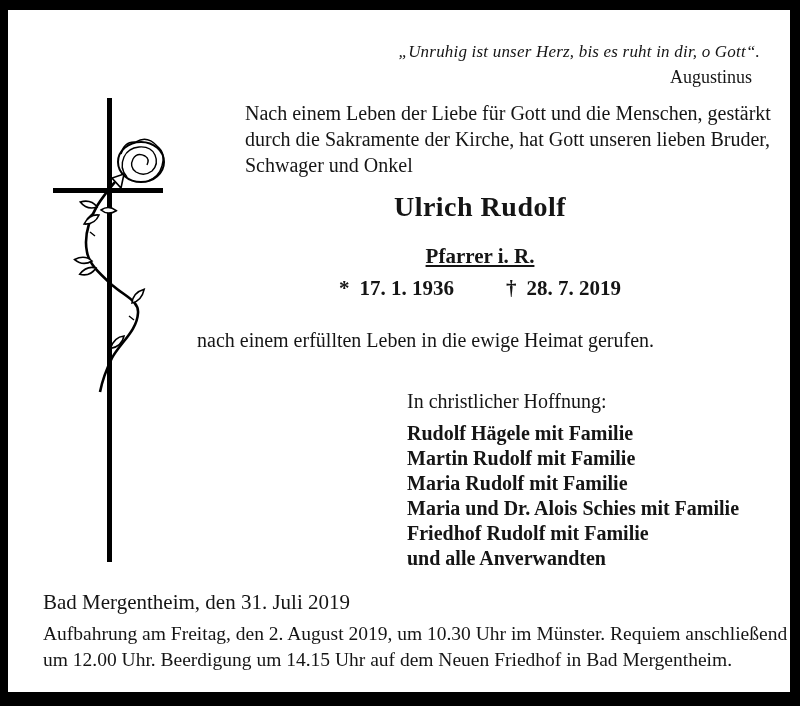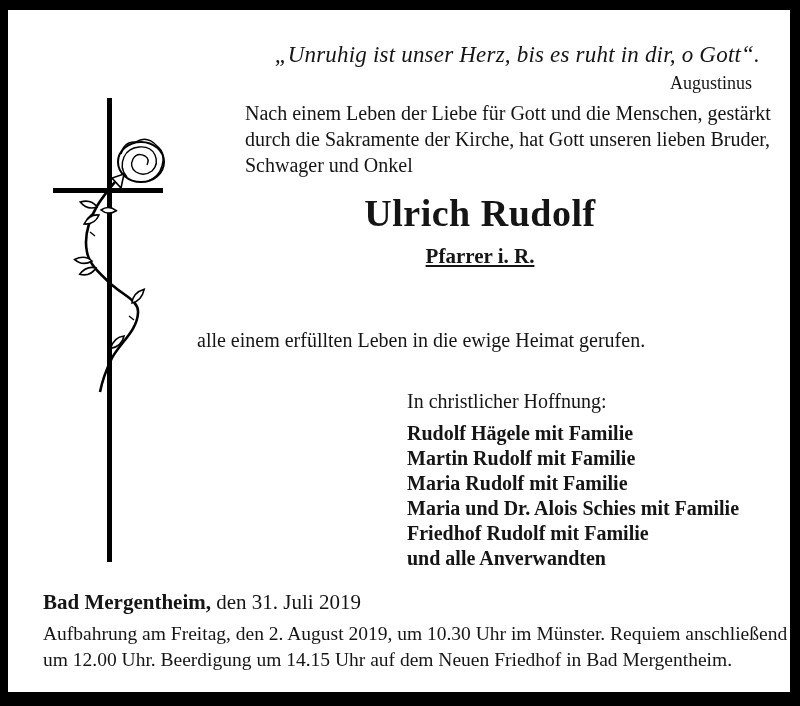--- a/index.html
+++ b/index.html
@@ -18,40 +18,40 @@
   .bar { position: absolute; background: #000000; }
   .bar-top    { left: 0; top: 0;    width: 800px; height: 10px; }
   .bar-left   { left: 0; top: 0;    width: 8px;   height: 706px; }
   .bar-right  { left: 790px; top: 0; width: 10px; height: 706px; }
   .bar-bottom { left: 0; top: 692px; width: 800px; height: 14px; }
 
   .abs { position: absolute; }
   .nowrap { white-space: nowrap; }
 
   .quote-block { top: 42px; right: 40px; text-align: right; }
-  .quote-text  { font-style: italic; font-size: 23px; letter-spacing: 0.2px; }
+  .quote-text  { font-style: italic; font-size: 17px; letter-spacing: 0.2px; }
   .quote-attr  { font-size: 18px; padding-right: 8px; margin-top: 5px; }
 
   .intro { left: 197px; top: 100px; font-size: 20px; line-height: 26px; margin-left: 48px; }
 
   .center-col { left: 197px; width: 566px; text-align: center; }
-  .deceased-name  { top: 191px; font-size: 38px; font-weight: bold; letter-spacing: 0.5px; }
+  .deceased-name  { top: 191px; font-size: 28px; font-weight: bold; letter-spacing: 0.5px; }
   .deceased-title { top: 244px; font-size: 21px; font-weight: bold; text-decoration: underline; }
   .dates { top: 276px; font-size: 21px; font-weight: bold;
            display: flex; justify-content: center; gap: 52px; }
   .date-item { white-space: nowrap; }
   .date-sym { display: inline-block; margin-right: 10px; }
 
   .called { left: 197px; top: 329px; font-size: 20px; }
 
   .hoffnung-heading { left: 407px; top: 390px; font-size: 20px; }
   .mourners { left: 407px; top: 421px; font-size: 20px; font-weight: bold; line-height: 25px; }
 
   .city-line { left: 43px; top: 590px; font-size: 21px; }
-  .city-line .place { font-weight: bold; }
+  .city-line .place { font-weight: normal; }
 
   .funeral { left: 43px; top: 621px; font-size: 19.5px; line-height: 26px; }
 
   .illustration { left: 40px; top: 90px; }
 </style>
 </head>
 <body>
 
 <div class="page">
 
@@ -101,22 +101,30 @@
   </div>
 
   <div class="abs intro">
     <div class="nowrap">Nach einem Leben der Liebe für Gott und die Menschen, gestärkt</div>
     <div class="nowrap">durch die Sakramente der Kirche, hat Gott unseren lieben Bruder,</div>
     <div class="nowrap">Schwager und Onkel</div>
   </div>
 
   <div class="abs center-col deceased-name">Ulrich Rudolf</div>
   <div class="abs center-col deceased-title">Pfarrer i. R.</div>
+  <div class="abs center-col dates">
+    <span class="date-item">
+      <span class="date-sym">*</span><span>17. 1. 1936</span>
+    </span>
+    <span class="date-item">
+      <span class="date-sym">†</span><span>28. 7. 2019</span>
+    </span>
+  </div>
 
-  <div class="abs called nowrap">alle einem erfüllten Leben in die ewige Heimat gerufen.</div>
+  <div class="abs called nowrap">nach einem erfüllten Leben in die ewige Heimat gerufen.</div>
 
   <div class="abs hoffnung-heading nowrap">In christlicher Hoffnung:</div>
   <div class="abs mourners">
     <div class="nowrap">Rudolf Hägele mit Familie</div>
     <div class="nowrap">Martin Rudolf mit Familie</div>
     <div class="nowrap">Maria Rudolf mit Familie</div>
     <div class="nowrap">Maria und Dr. Alois Schies mit Familie</div>
     <div class="nowrap">Friedhof Rudolf mit Familie</div>
     <div class="nowrap">und alle Anverwandten</div>
   </div>

